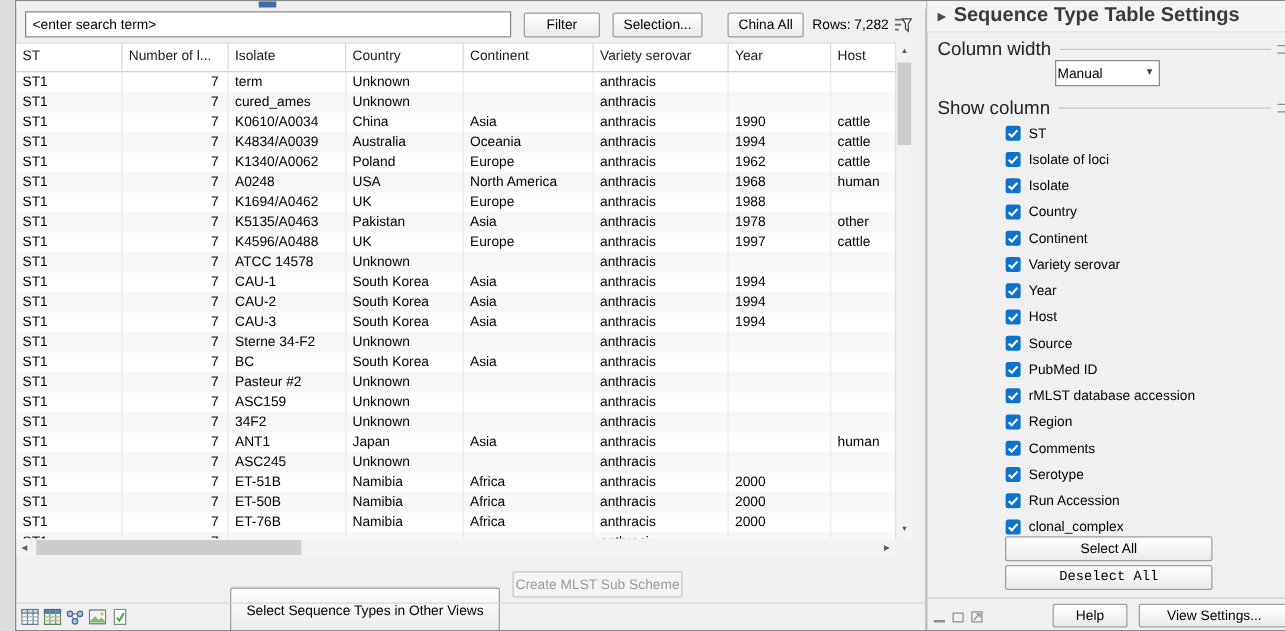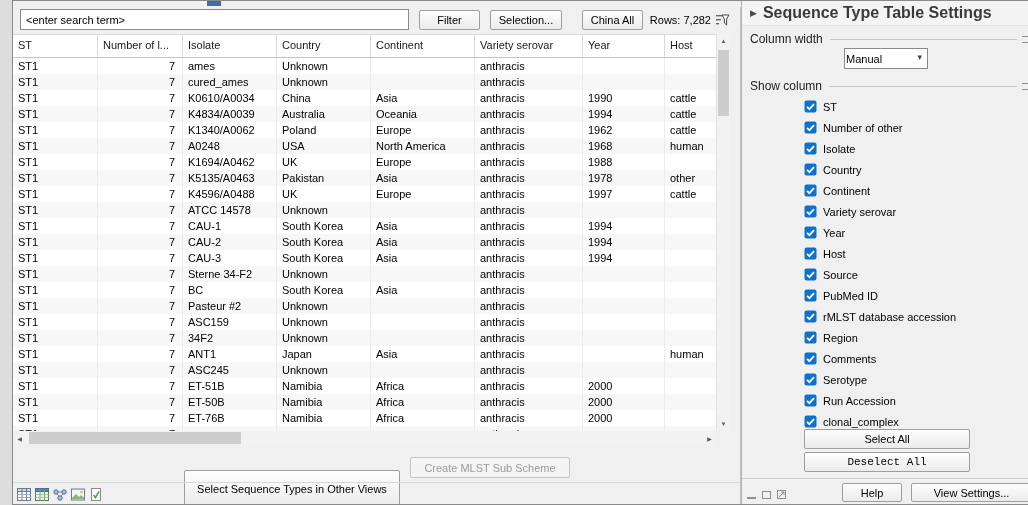--- a/index.html
+++ b/index.html
@@ -39,36 +39,36 @@
   .vscroll{position:absolute;left:703px;top:27px;width:14px;height:397px;background:#f2f2f2;border-left:1px solid #e0e0e0;box-sizing:border-box;}
   .vthumb{position:absolute;left:1px;top:16px;width:11px;height:66px;background:#cdcdcd;}
   .sarrow{position:absolute;width:13px;height:14px;font-size:6px;color:#5a5a5a;display:flex;align-items:center;justify-content:center;}
   .va-up{left:0;top:0;}  .va-down{left:0;top:383px;}
   .hscroll{position:absolute;left:0;top:424px;width:703px;height:14px;background:#f2f2f2;}
   .hthumb{position:absolute;left:16px;top:1px;width:212px;height:12px;background:#cdcdcd;}
   .ha-left{left:0;top:0;}  .ha-right{left:690px;top:0;}
 
   
   #btn-select-views{left:171px;top:463px;width:216px;height:37px;}
-  #btn-create-scheme{left:397px;top:450px;width:160px;height:21px;}
+  #btn-create-scheme{left:397px;top:450px;width:136px;height:21px;}
 
   
   .left-bottom{position:absolute;left:0;top:475px;width:727px;height:22px;border-top:1px solid #d8d8d8;}
   .view-icon{position:absolute;top:4px;width:14px;height:14px;cursor:default;}
 
   
   .right-panel{position:absolute;left:728px;top:0;width:298px;height:503px;border-left:1px solid #b5b5b5;background:#f0f0f0;box-sizing:border-box;}
   .panel-header{position:absolute;left:0;top:0;width:297px;height:25px;background:#f4f4f4;border-bottom:1px solid #e2e2e2;
         display:flex;align-items:center;padding-left:8px;box-sizing:border-box;}
   .panel-arrow{font-size:9px;color:#4a4a4a;margin-right:6px;}
   .panel-title{font-size:16px;font-weight:700;color:#3a3a3a;}
 
   .group-head{position:absolute;left:8px;width:282px;height:14px;display:flex;align-items:center;}
   #group-colwidth{top:31px;} #group-showcol{top:78px;}
-  .group-label{font-size:12px;color:#222;padding-right:7px;white-space:nowrap;}
+  .group-label{font-size:15px;color:#222;padding-right:7px;white-space:nowrap;}
   .group-line{flex:1;border-top:1px solid #c6c6c6;height:0;}
   .group-handle{width:10px;margin-left:5px;height:5px;border-top:1px solid #8f8f8f;border-bottom:1px solid #8f8f8f;}
 
   .dropdown{position:absolute;left:102px;top:47px;width:84px;height:21px;background:#fff;border:1px solid #8a8a8a;
         box-sizing:border-box;display:flex;align-items:center;font-size:11px;padding-left:1px;cursor:default;}
   .dd-chevron{position:absolute;right:5px;top:3px;font-size:9px;color:#444;}
 
   .chk-list{position:absolute;left:62px;top:95px;width:232px;}
   .chk-item{display:flex;align-items:center;height:21px;cursor:default;}
   .cbx{margin-right:6px;flex:0 0 13px;}
@@ -115,21 +115,21 @@
           <div class="th c3">Country</div>
           <div class="th c4">Continent</div>
           <div class="th c5">Variety serovar</div>
           <div class="th c6">Year</div>
           <div class="th c7">Host</div>
         </div>
       <div>
           <div class="tr">
             <div class="td c0">ST1</div>
             <div class="td c1 num">7</div>
-            <div class="td c2">ames</div>
+            <div class="td c2">term</div>
             <div class="td c3">Unknown</div>
             <div class="td c4"></div>
             <div class="td c5">anthracis</div>
             <div class="td c6"></div>
             <div class="td c7"></div>
           </div>
           <div class="tr alt">
             <div class="td c0">ST1</div>
             <div class="td c1 num">7</div>
             <div class="td c2">cured_ames</div>
@@ -453,21 +453,21 @@
             <rect x="0.5" y="0.5" width="12" height="12" rx="2" fill="#0d72cc"></rect>
             <path d="M3 6.8 L5.4 9.2 L10 4.2" fill="none" stroke="#fff" stroke-width="1.8"></path>
           </svg>
           <span class="chk-label">ST</span>
         </div>
         <div class="chk-item">
           <svg class="cbx" width="13" height="13" viewBox="0 0 13 13">
             <rect x="0.5" y="0.5" width="12" height="12" rx="2" fill="#0d72cc"></rect>
             <path d="M3 6.8 L5.4 9.2 L10 4.2" fill="none" stroke="#fff" stroke-width="1.8"></path>
           </svg>
-          <span class="chk-label">Number of other</span>
+          <span class="chk-label">Isolate of loci</span>
         </div>
         <div class="chk-item">
           <svg class="cbx" width="13" height="13" viewBox="0 0 13 13">
             <rect x="0.5" y="0.5" width="12" height="12" rx="2" fill="#0d72cc"></rect>
             <path d="M3 6.8 L5.4 9.2 L10 4.2" fill="none" stroke="#fff" stroke-width="1.8"></path>
           </svg>
           <span class="chk-label">Isolate</span>
         </div>
         <div class="chk-item">
           <svg class="cbx" width="13" height="13" viewBox="0 0 13 13">

